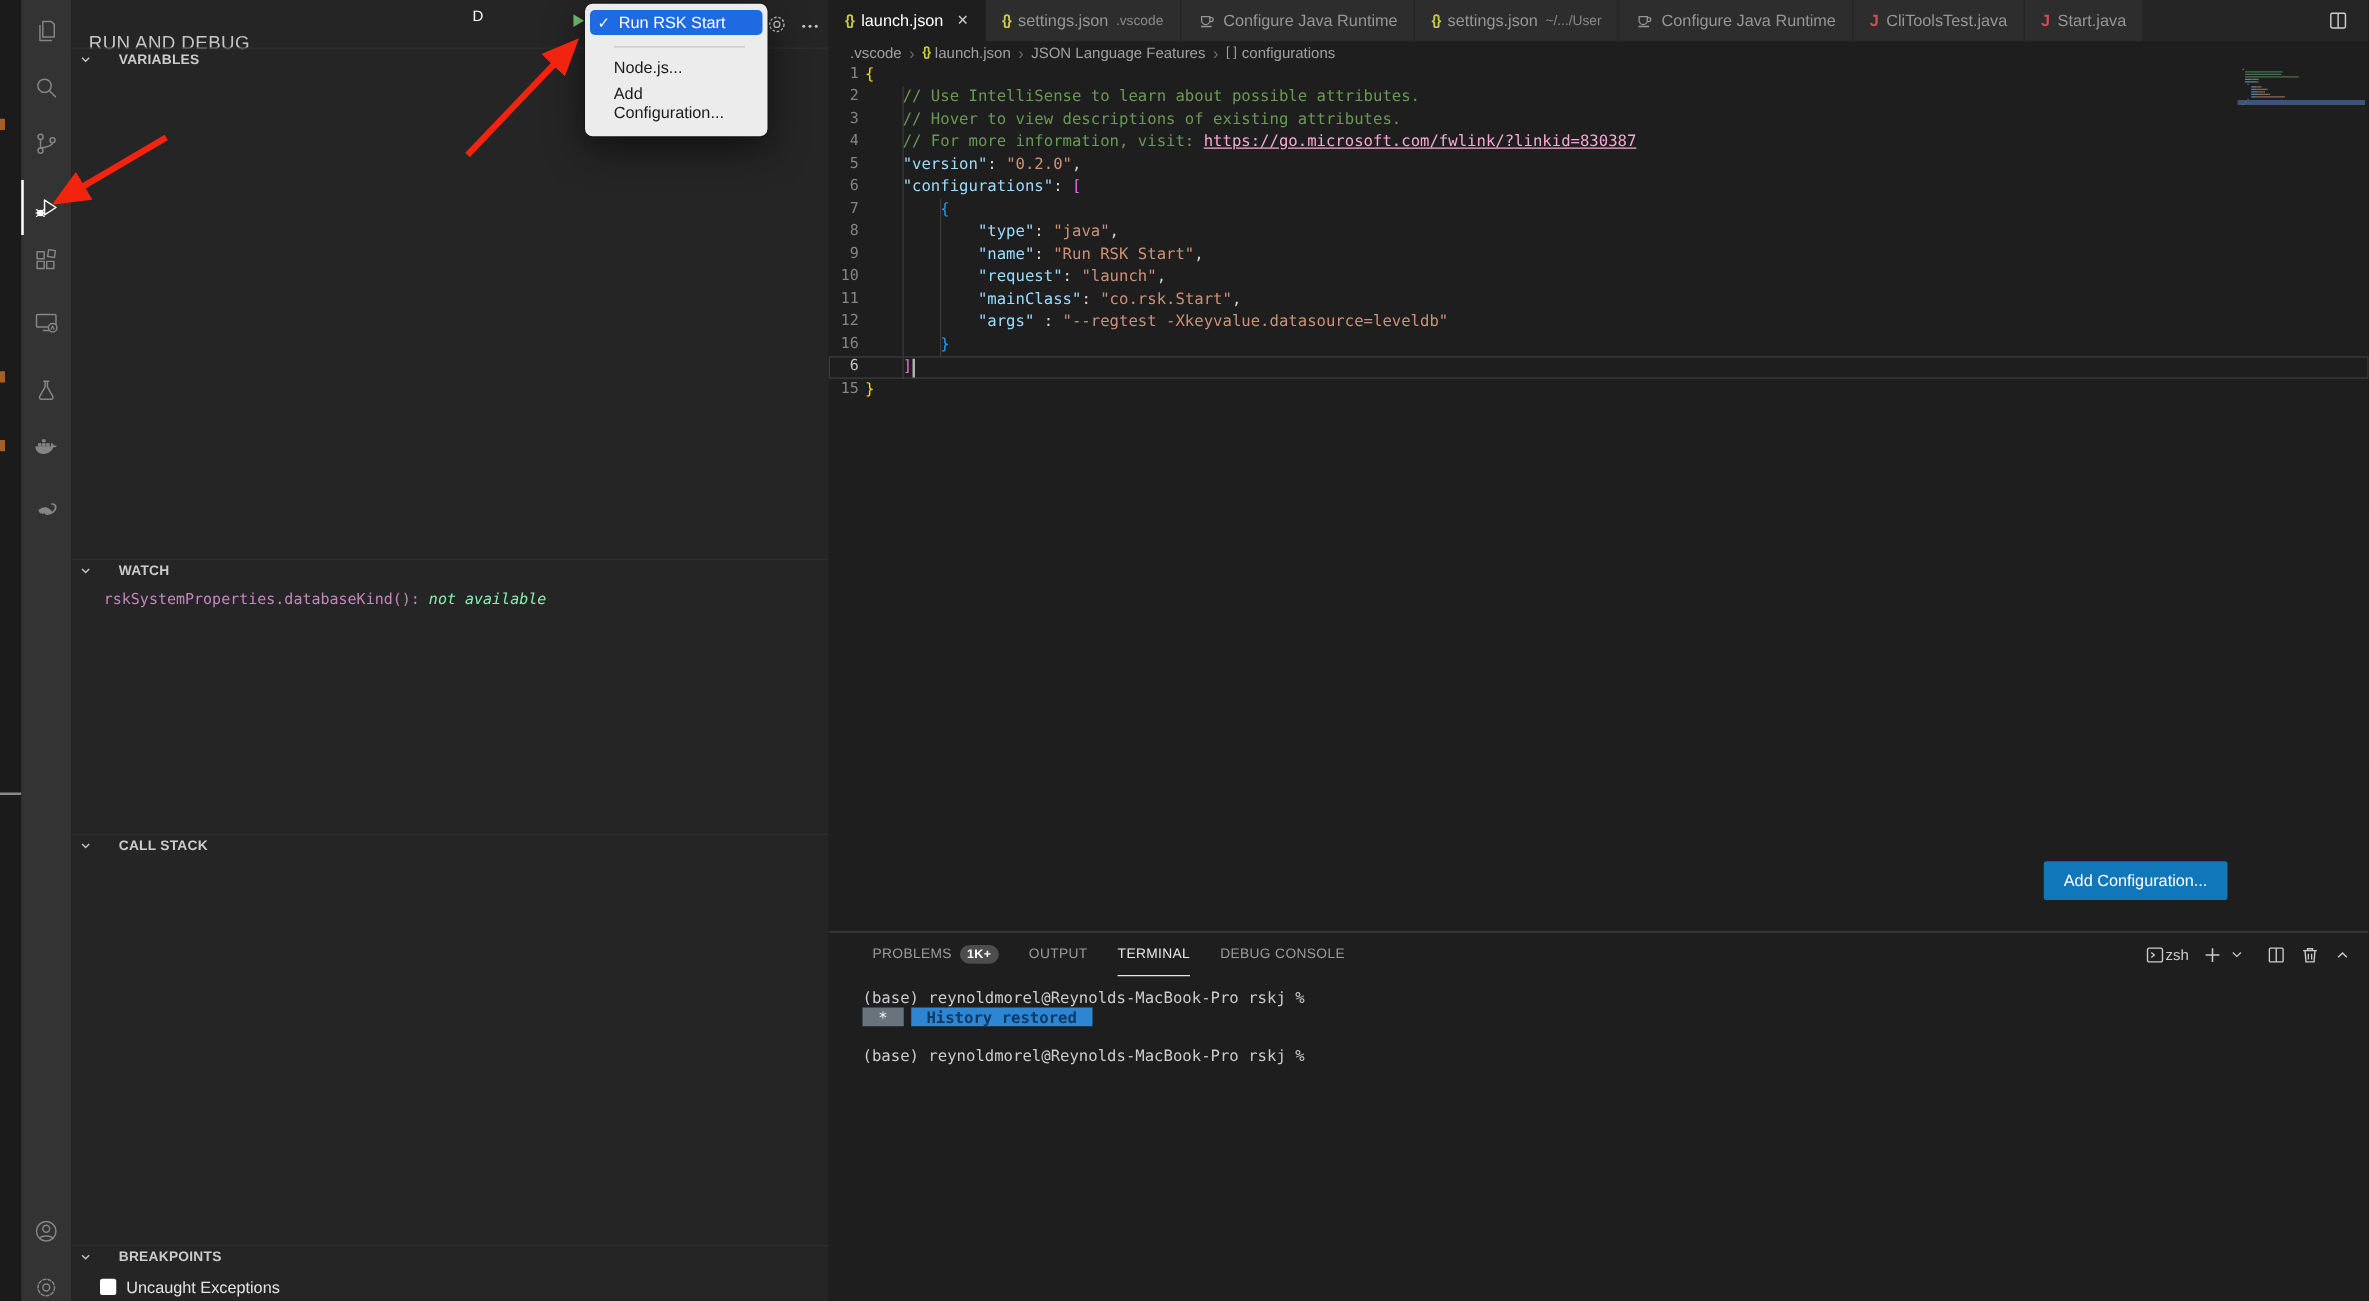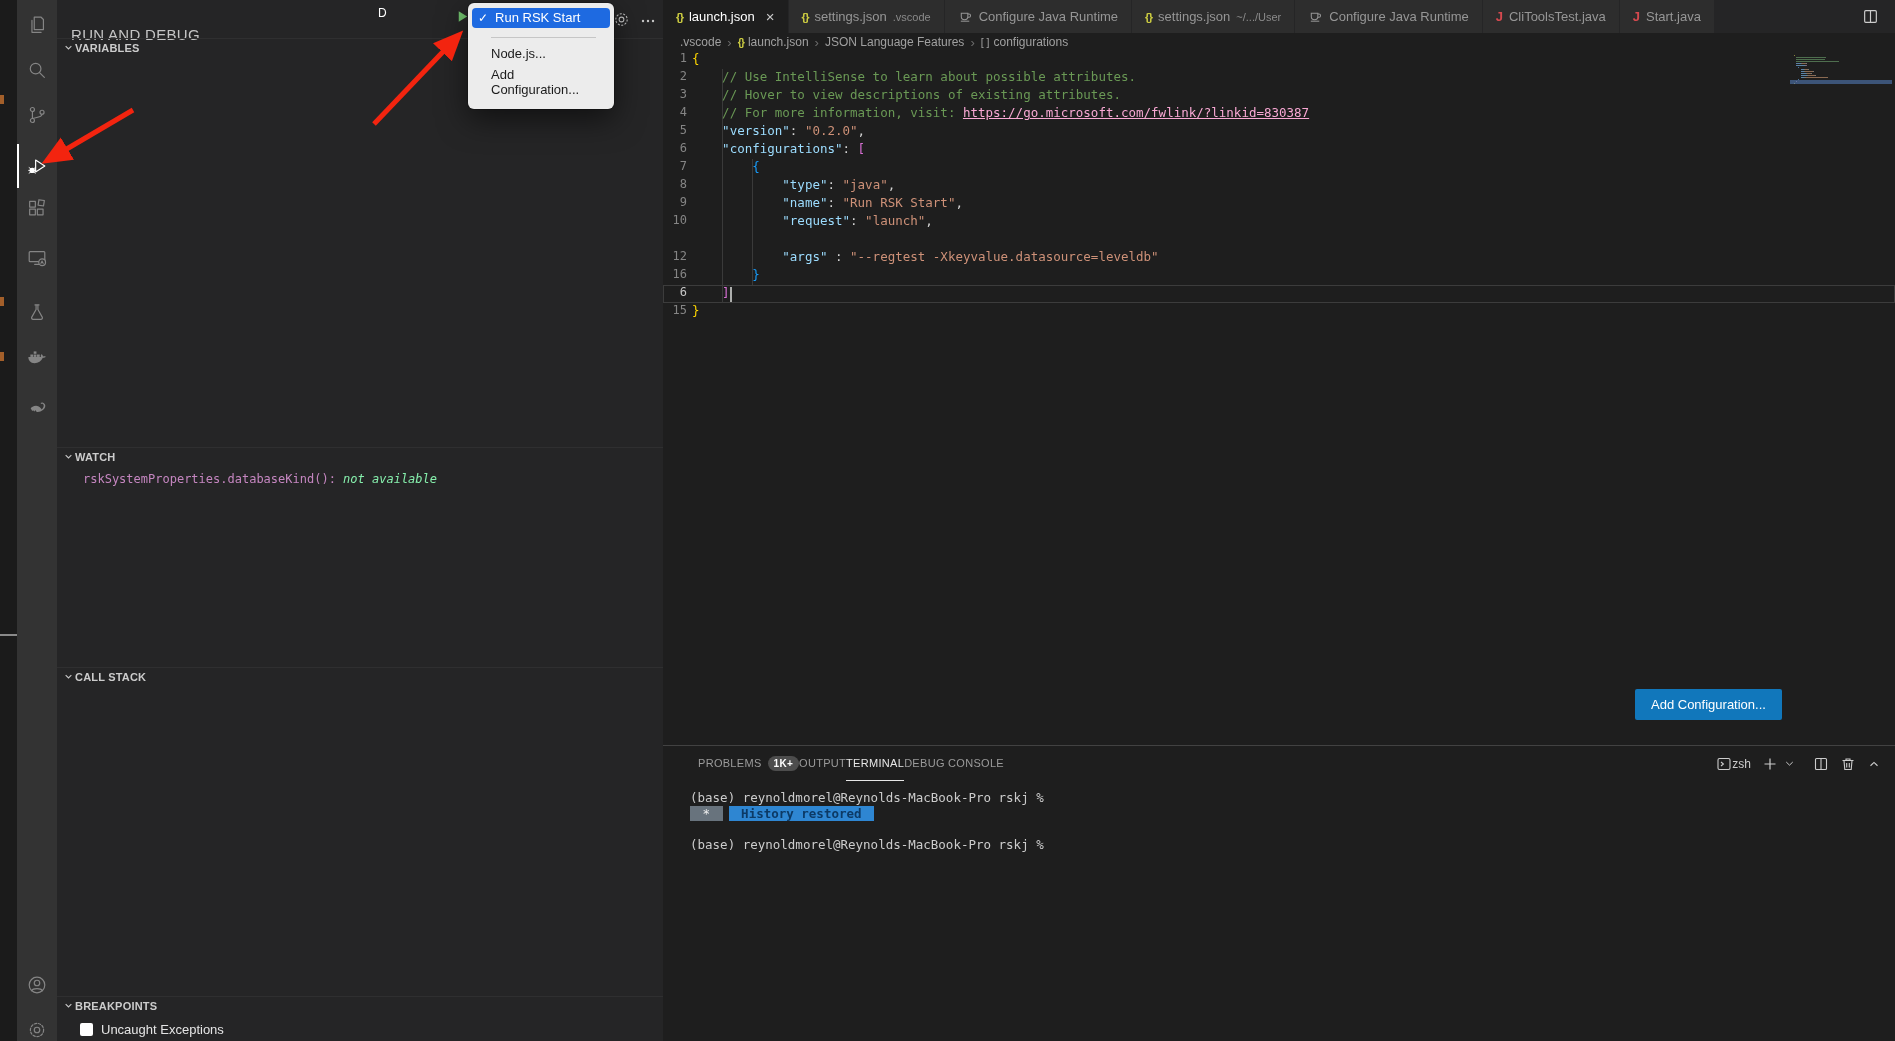--- a/index.html
+++ b/index.html
@@ -18,21 +18,21 @@
   .ab-item.active { color:#ffffff; box-shadow:inset 2px 0 0 #ffffff; }
 
   
   .sidebar { position:absolute; left:57px; top:0; width:606px; height:100%; background:#252526; }
   .sb-title { position:absolute; left:14px; top:26px; font-size:15px; color:#c5c5c5; letter-spacing:.3px; }
   .sb-frag { position:absolute; left:321px; top:6px; font-size:12px; color:#ffffff; }
   .sb-play { position:absolute; left:398px; top:9px; }
   .sb-gear { position:absolute; left:555px; top:10px; color:#c5c5c5; }
   .sb-dots { position:absolute; left:583px; top:13px; color:#c5c5c5; }
   .section { position:absolute; left:0; width:100%; }
-  .sec-head { display:flex; align-items:center; gap:0; padding-left:5px; height:18px; font-size:11px; font-weight:bold; color:#cccccc; border-top:1px solid #2f2f30; letter-spacing:.2px; }
+  .sec-head { display:flex; align-items:center; gap:20px; padding-left:5px; height:18px; font-size:11px; font-weight:bold; color:#cccccc; border-top:1px solid #2f2f30; letter-spacing:.2px; }
   .sec-head svg { color:#c5c5c5; }
   .watch-row { margin:7px 0 0 26px; font:12px "DejaVu Sans Mono", monospace; white-space:pre; }
   .watch-expr { color:#c586c0; }
   .watch-val { color:#86efac; font-style:italic; }
   .bp-row { margin:8px 0 0 23px; display:flex; align-items:center; gap:8px; font-size:13px; color:#e4e4e4; }
   .bp-box { width:13px; height:13px; background:#ffffff; border-radius:2px; flex:none; }
 
   
   .editor { position:absolute; left:663px; top:0; width:1232px; height:100%; background:#1e1e1e; }
   .tabbar { position:absolute; top:0; left:0; right:0; height:33px; background:#252526; display:flex; align-items:stretch; }
@@ -65,21 +65,21 @@
 
   .minimap { position:absolute; top:55px; right:5px; width:96px; height:46px; }
   .mm-row { position:absolute; left:0; height:1.4px; display:flex; }
   .mm-row span { height:100%; display:inline-block; }
   .mm-slider { position:absolute; left:-4px; right:-2px; height:4px; background:rgba(86,130,195,.55); }
 
   .add-config { position:absolute; top:689px; left:972px; height:31px; padding:0 16px; background:#1177bb; color:#ffffff; border:none; border-radius:2px; font-size:13px; font-family:"Liberation Sans", sans-serif; cursor:pointer; }
 
   
   .panel { position:absolute; top:745px; left:0; right:0; bottom:0; background:#1e1e1e; border-top:1px solid #424242; }
-  .panel-tabs { position:absolute; top:0; left:0; height:35px; display:flex; align-items:stretch; padding-left:35px; }
+  .panel-tabs { position:absolute; top:0; left:0; height:35px; display:flex; align-items:stretch; padding-left:35px; gap:24px; }
   .ptab { display:flex; align-items:center; gap:6px; font-size:11px; letter-spacing:.3px; color:#9b9b9b; cursor:pointer; border-bottom:1px solid transparent; }
   .ptab.active { color:#e7e7e7; border-bottom-color:#e7e7e7; }
   .badge { background:#4d4d4d; color:#ffffff; border-radius:9px; padding:2px 6px; font-size:10px; font-weight:bold; }
   .panel-actions { position:absolute; right:14px; top:0; height:35px; display:flex; align-items:center; gap:11px; color:#cccccc; }
   .shell-label { font-size:12px; color:#cccccc; margin-left:-5px; }
   .term { position:absolute; top:44px; left:27px; font:12.5px "DejaVu Sans Mono", monospace; color:#cccccc; }
   .term-line { height:15.5px; line-height:15.5px; white-space:pre; }
   .chip-star { background:#68737d; color:#f0f0f0; padding:0 5px; }
   .chip-hist { background:#2e86d2; color:#0c3a66; padding:0 5px; margin-left:6px;font-weight:bold; }
 
@@ -332,20 +332,21 @@
     <div class="code-line" style="top: 0px;"><span class="ln">1</span><span class="lc"><span class="tok-b1">{</span></span></div>
         <div class="code-line" style="top: 18px;"><span class="ln">2</span><span class="lc"><span class="tok-w">    </span><span class="tok-c">// Use IntelliSense to learn about possible attributes.</span></span></div>
         <div class="code-line" style="top: 36px;"><span class="ln">3</span><span class="lc"><span class="tok-w">    </span><span class="tok-c">// Hover to view descriptions of existing attributes.</span></span></div>
         <div class="code-line" style="top: 54px;"><span class="ln">4</span><span class="lc"><span class="tok-w">    </span><span class="tok-c">// For more information, visit: </span><span class="tok-l">https://go.microsoft.com/fwlink/?linkid=830387</span></span></div>
         <div class="code-line" style="top: 72px;"><span class="ln">5</span><span class="lc"><span class="tok-w">    </span><span class="tok-k">"version"</span><span class="tok-p">: </span><span class="tok-s">"0.2.0"</span><span class="tok-p">,</span></span></div>
         <div class="code-line" style="top: 90px;"><span class="ln">6</span><span class="lc"><span class="tok-w">    </span><span class="tok-k">"configurations"</span><span class="tok-p">: </span><span class="tok-b2">[</span></span></div>
         <div class="code-line" style="top: 108px;"><span class="ln">7</span><span class="lc"><span class="tok-w">        </span><span class="tok-b3">{</span></span></div>
         <div class="code-line" style="top: 126px;"><span class="ln">8</span><span class="lc"><span class="tok-w">            </span><span class="tok-k">"type"</span><span class="tok-p">: </span><span class="tok-s">"java"</span><span class="tok-p">,</span></span></div>
         <div class="code-line" style="top: 144px;"><span class="ln">9</span><span class="lc"><span class="tok-w">            </span><span class="tok-k">"name"</span><span class="tok-p">: </span><span class="tok-s">"Run RSK Start"</span><span class="tok-p">,</span></span></div>
         <div class="code-line" style="top: 162px;"><span class="ln">10</span><span class="lc"><span class="tok-w">            </span><span class="tok-k">"request"</span><span class="tok-p">: </span><span class="tok-s">"launch"</span><span class="tok-p">,</span></span></div>
+        <div class="code-line" style="top: 180px;"><span class="ln">11</span><span class="lc"><span class="tok-w">            </span><span class="tok-k">"mainClass"</span><span class="tok-p">: </span><span class="tok-s">"co.rsk.Start"</span><span class="tok-p">,</span></span></div>
         <div class="code-line" style="top: 198px;"><span class="ln">12</span><span class="lc"><span class="tok-w">            </span><span class="tok-k">"args"</span><span class="tok-p"> : </span><span class="tok-s">"--regtest -Xkeyvalue.datasource=leveldb"</span></span></div>
         <div class="code-line" style="top: 216px;"><span class="ln">16</span><span class="lc"><span class="tok-w">        </span><span class="tok-b3">}</span></span></div>
         <div class="code-line" style="top: 234px;"><span class="ln cur">6</span><span class="lc"><span class="tok-w">    </span><span class="tok-b2">]</span></span></div>
         <div class="code-line" style="top: 252px;"><span class="ln">15</span><span class="lc"><span class="tok-b1">}</span></span></div>
       </div>
 
     <div class="minimap" id="minimap">
         <div class="mm-row" style="top: 0px;">
           <span style="width: 0.55px; background: rgb(138, 132, 61);"></span>
         </div>

